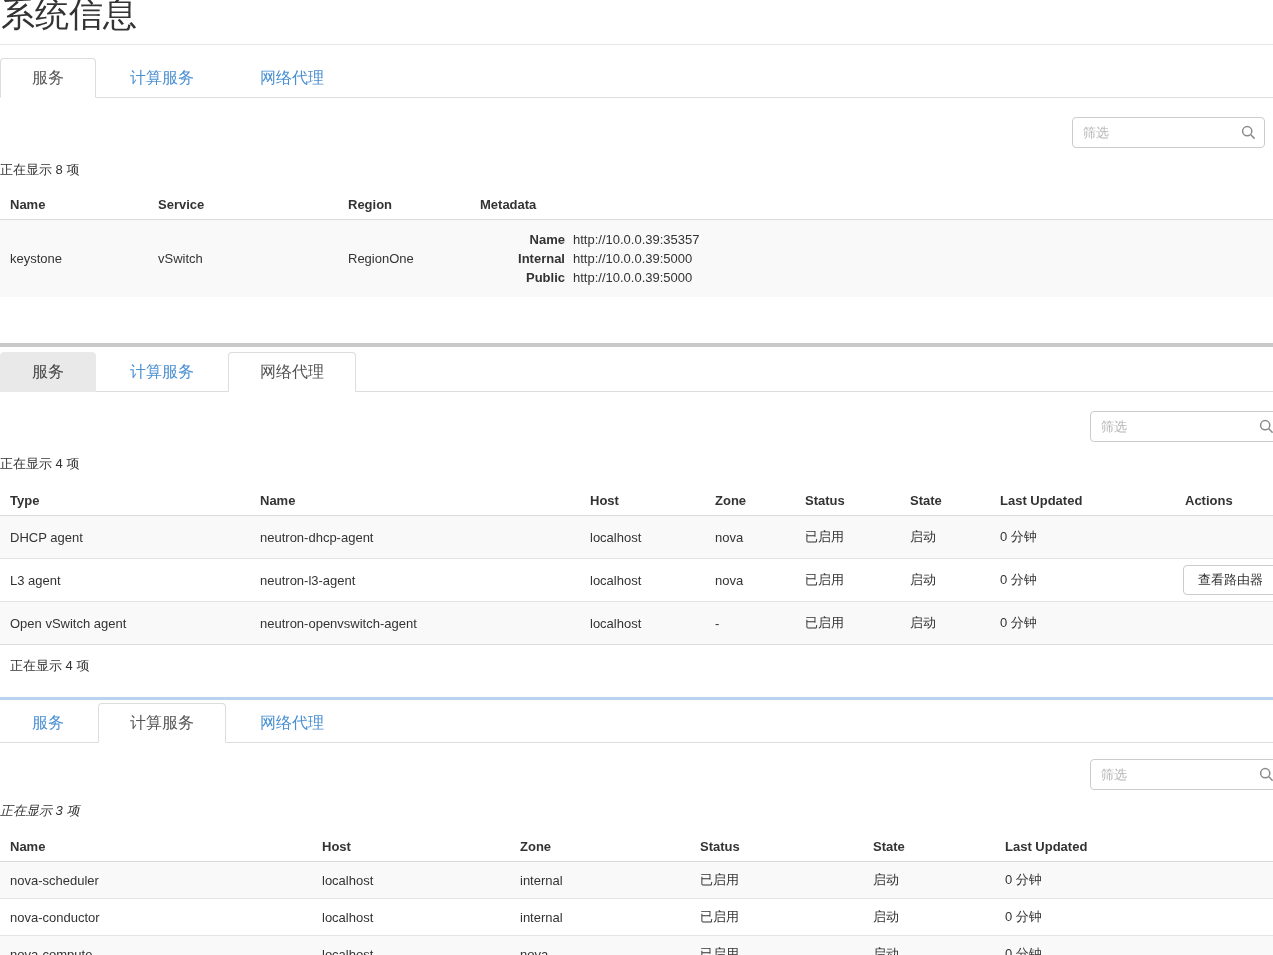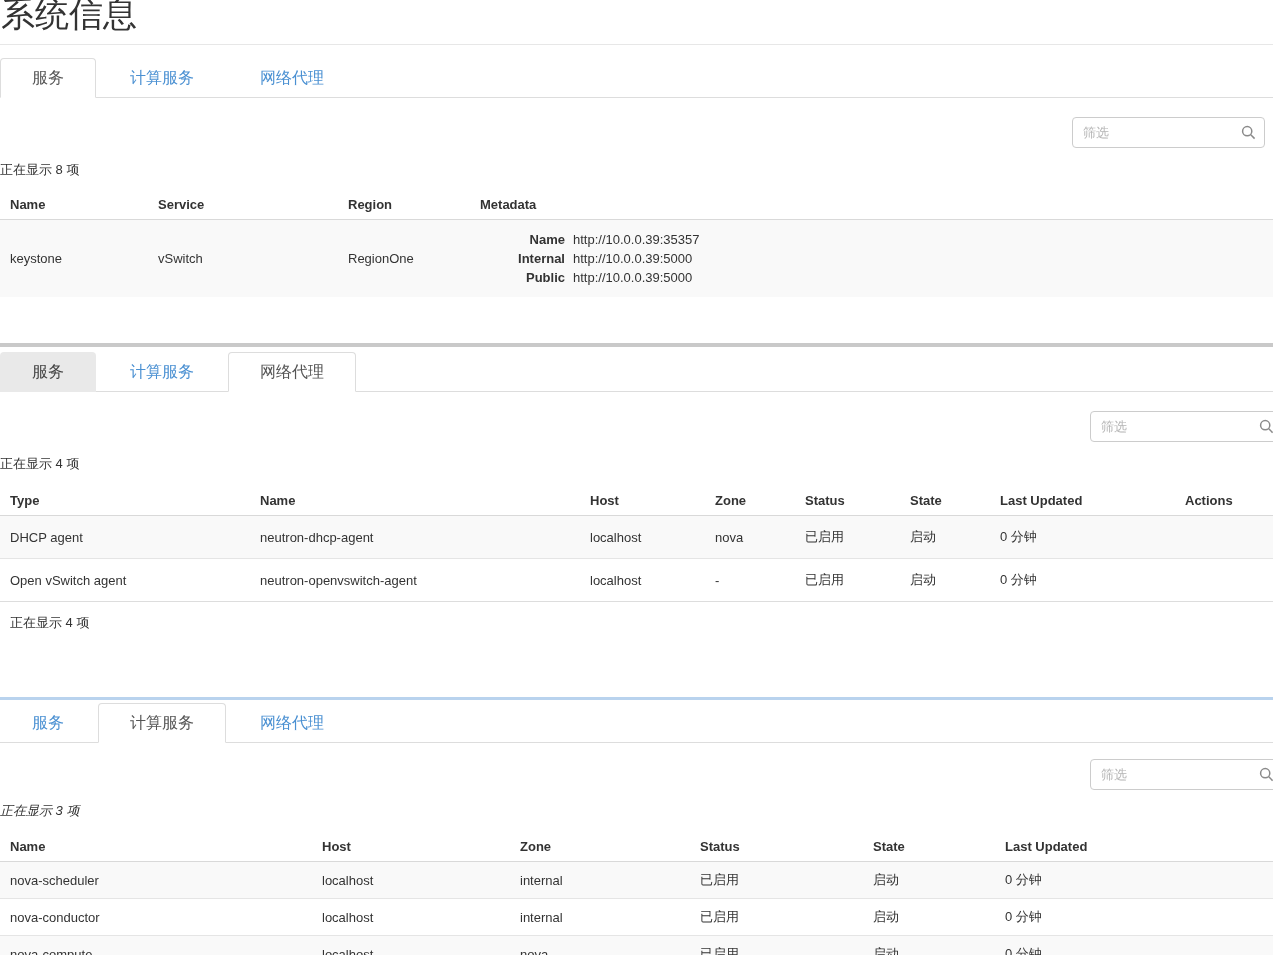--- a/index.html
+++ b/index.html
@@ -208,20 +208,30 @@
           <td>DHCP agent</td>
           <td>neutron-dhcp-agent</td>
           <td>localhost</td>
           <td>nova</td>
           <td>已启用</td>
           <td>启动</td>
           <td>0 分钟</td>
           <td class="action-cell"></td>
         </tr>
         <tr>
+          <td>L3 agent</td>
+          <td>neutron-l3-agent</td>
+          <td>localhost</td>
+          <td>nova</td>
+          <td>已启用</td>
+          <td>启动</td>
+          <td>0 分钟</td>
+          <td class="action-cell"><button class="row-action-btn">查看路由器</button></td>
+        </tr>
+        <tr>
           <td>Open vSwitch agent</td>
           <td>neutron-openvswitch-agent</td>
           <td>localhost</td>
           <td>-</td>
           <td>已启用</td>
           <td>启动</td>
           <td>0 分钟</td>
           <td class="action-cell"></td>
         </tr>
       </tbody>

